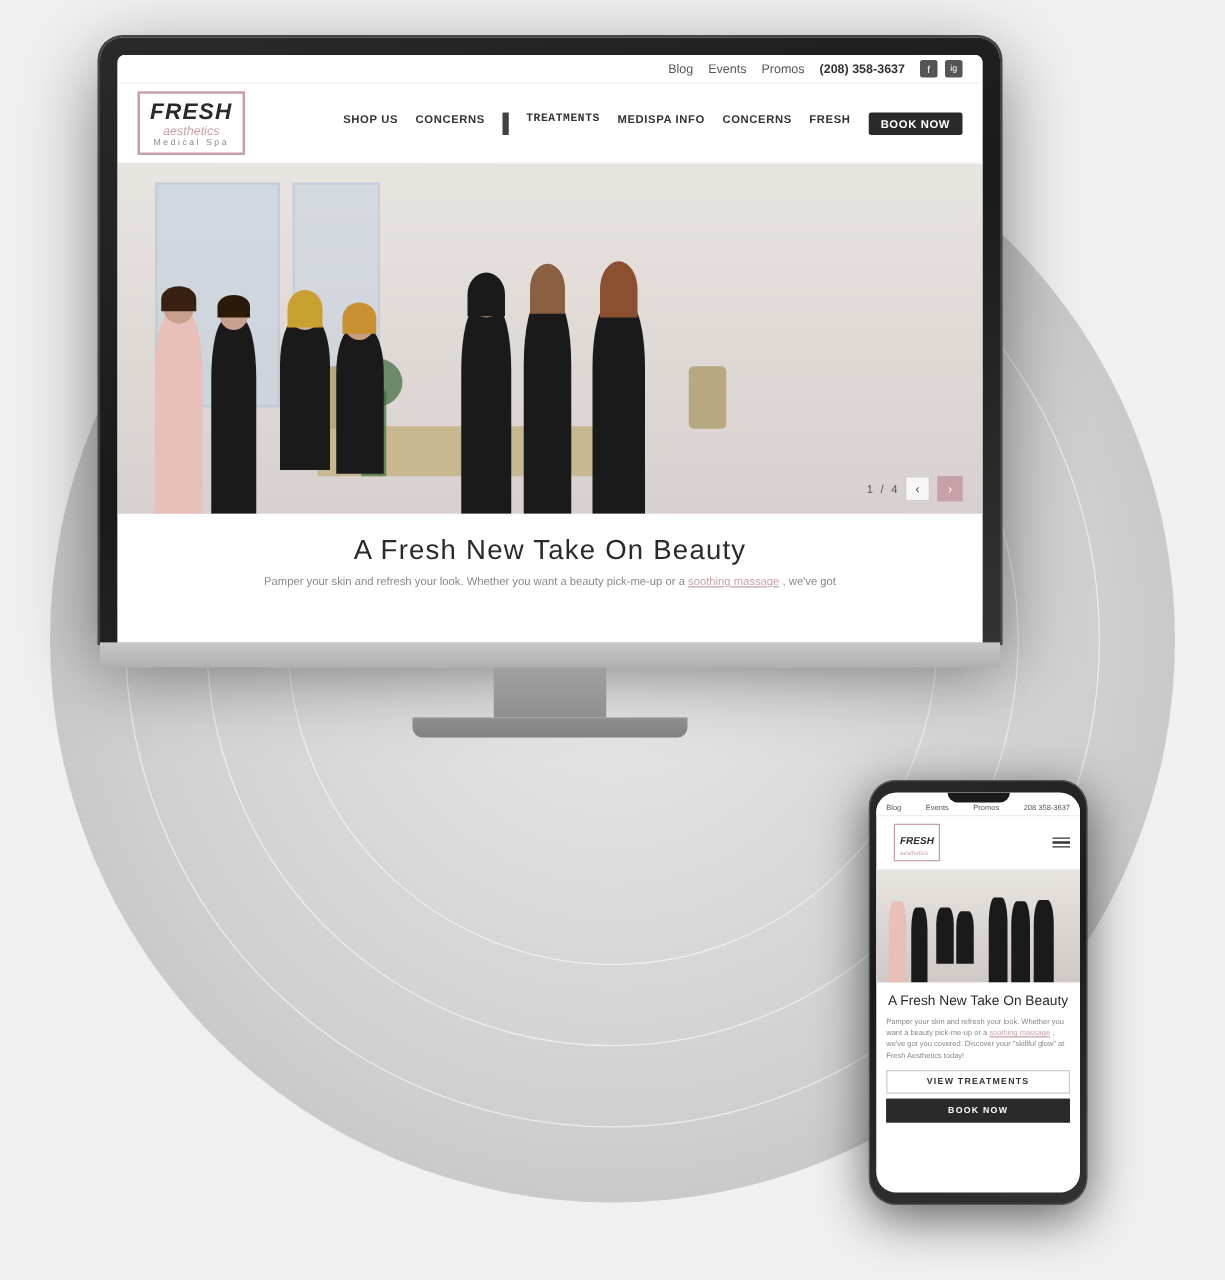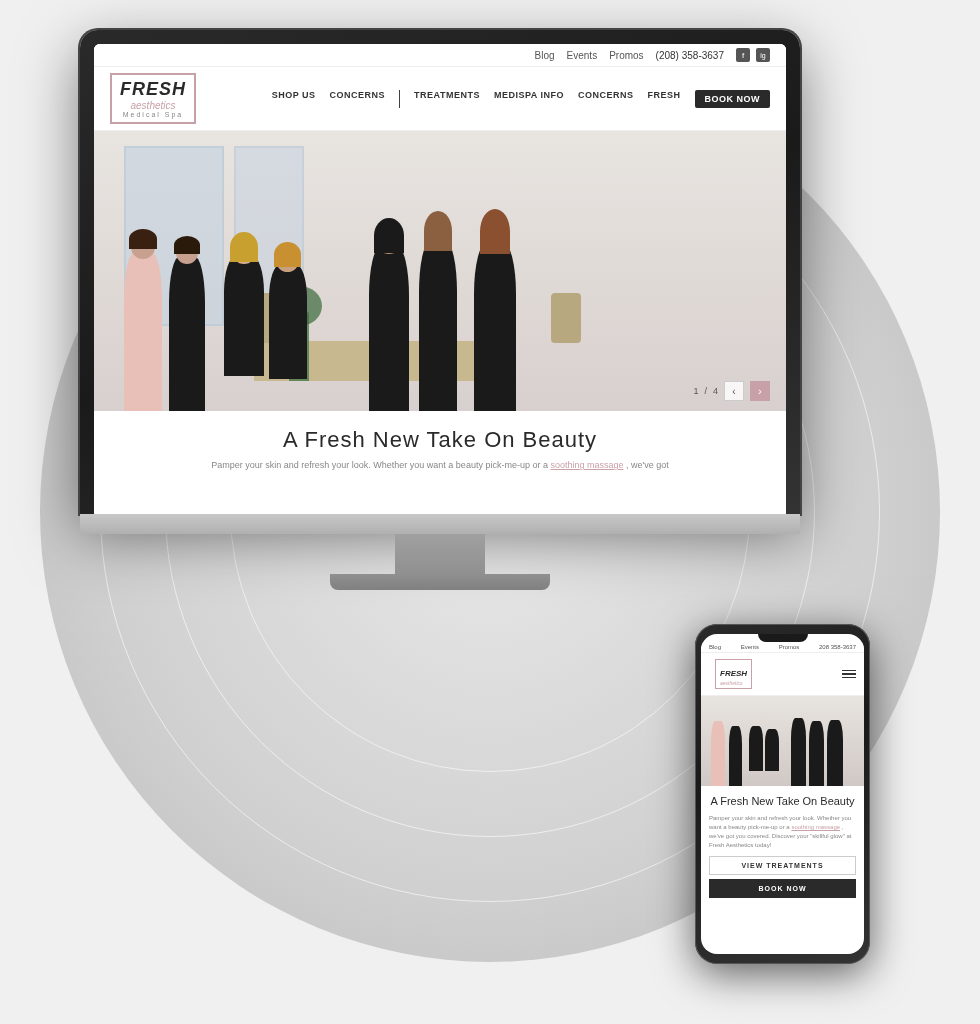--- a/index.html
+++ b/index.html
@@ -109,21 +109,21 @@
       display: flex;
       justify-content: flex-end;
       align-items: center;
       gap: 12px;
       border-bottom: 1px solid #eee;
       font-size: 10px;
       color: #555;
     }
 
     .site-topbar-phone {
-      font-weight: normal;
+      font-weight: bold;
       color: #333;
     }
 
     .site-topbar-social {
       display: flex;
       gap: 6px;
     }
 
     .site-topbar-social span {
       width: 14px;
@@ -433,21 +433,21 @@
 
           <div class="site-navbar">
             <div class="site-logo">
               <span class="fresh">FRESH</span>
               <span class="aesthetics">aesthetics</span>
               <span class="medical-spa">Medical Spa</span>
             </div>
             <div class="site-nav-links">
               <span>SHOP US</span>
               <span>CONCERNS</span>
-              <span style="border-left:1px solid #404040; padding-left:14px;">TREATMENTS</span>
+              <span style="border-left:5px solid #404040; padding-left:14px;font-family:Liberation Mono, monospace;">TREATMENTS</span>
               <span>MEDISPA INFO</span>
               <span>CONCERNS</span>
               <span>FRESH</span>
               <span class="book-now">BOOK NOW</span>
             </div>
           </div>
 
           <div class="site-hero">
 
             <div style="position:absolute;top:0;left:0;width:100%;height:100%;background:linear-gradient(to bottom, #e8e4e0 0%, #d8d0ce 100%);"></div>

